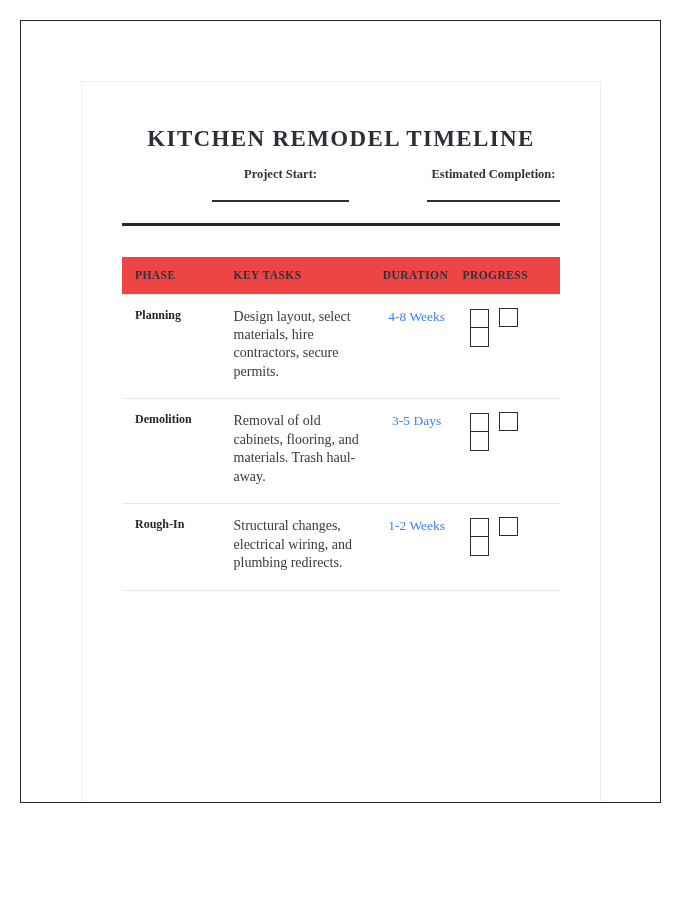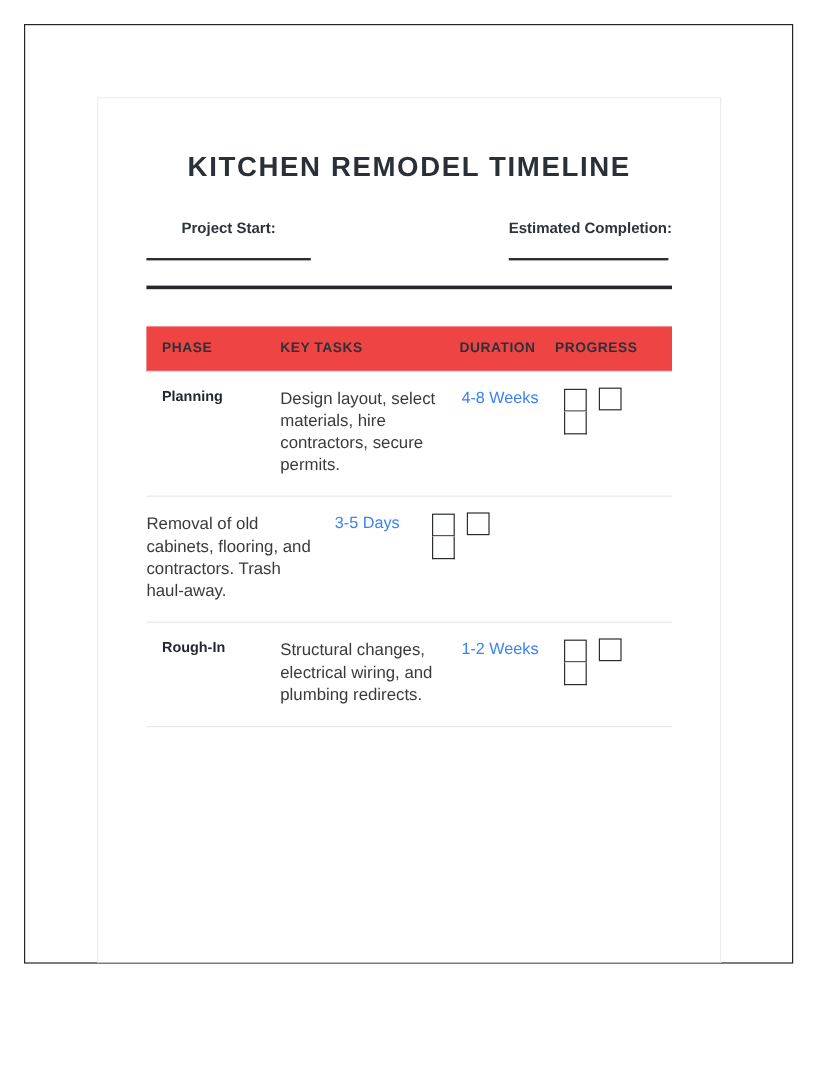--- a/index.html
+++ b/index.html
@@ -11,20 +11,21 @@
   }
 
   
   .outer-frame{
     position:absolute;
     left:20px; top:20px;
     width:641px; height:783px;
     border:1.5px solid #22262b;
     background:#ffffff;
     overflow:hidden;
+    font-family:Liberation Serif, serif;
   }
 
   
   .doc-card{
     position:absolute;
     left:60px; top:60px;      
     width:520px;
     min-height:900px;
     background:#ffffff;
     border:1px solid #eceded;
@@ -39,24 +40,24 @@
     text-align:center;
     font-size:23px;
     font-weight:bold;
     letter-spacing:1.35px;
     color:#2a3038;
     white-space:nowrap;
   }
 
   
   .fields-row{
-    margin-top:30px;
-    display:flex;
-    justify-content:space-between;
-    gap:98px;
+    margin-top:15px;
+    display:flex;
+    justify-content:flex-end;
+    gap:78px;
   }
   .field{ text-align:center; }
   .field-label{
     font-size:12.5px;
     font-weight:bold;
     color:#2f343b;
     white-space:nowrap;
   }
   .field-rule{
     margin-top:18px;
@@ -184,22 +185,25 @@
               <div class="check-stack">
                 <div class="chk"></div>
                 <div class="chk"></div>
               </div>
               <div class="chk chk-single"></div>
             </div>
           </div>
         </div>
 
         <div class="tbl-row">
+          <div class="c-phase">
+              <div class="phase-text">Demolition</div>
+            </div>
           <div class="c-tasks">
-              <div class="task-text">Removal of old cabinets, flooring, and contractors. Trash haul-away.</div>
+              <div class="task-text">Removal of old cabinets, flooring, and materials. Trash haul-away.</div>
             </div>
           <div class="c-duration">
               <div class="duration-text">3-5 Days</div>
             </div>
           <div class="c-progress">
             <div class="checks">
               <div class="check-stack">
                 <div class="chk"></div>
                 <div class="chk"></div>
               </div>

